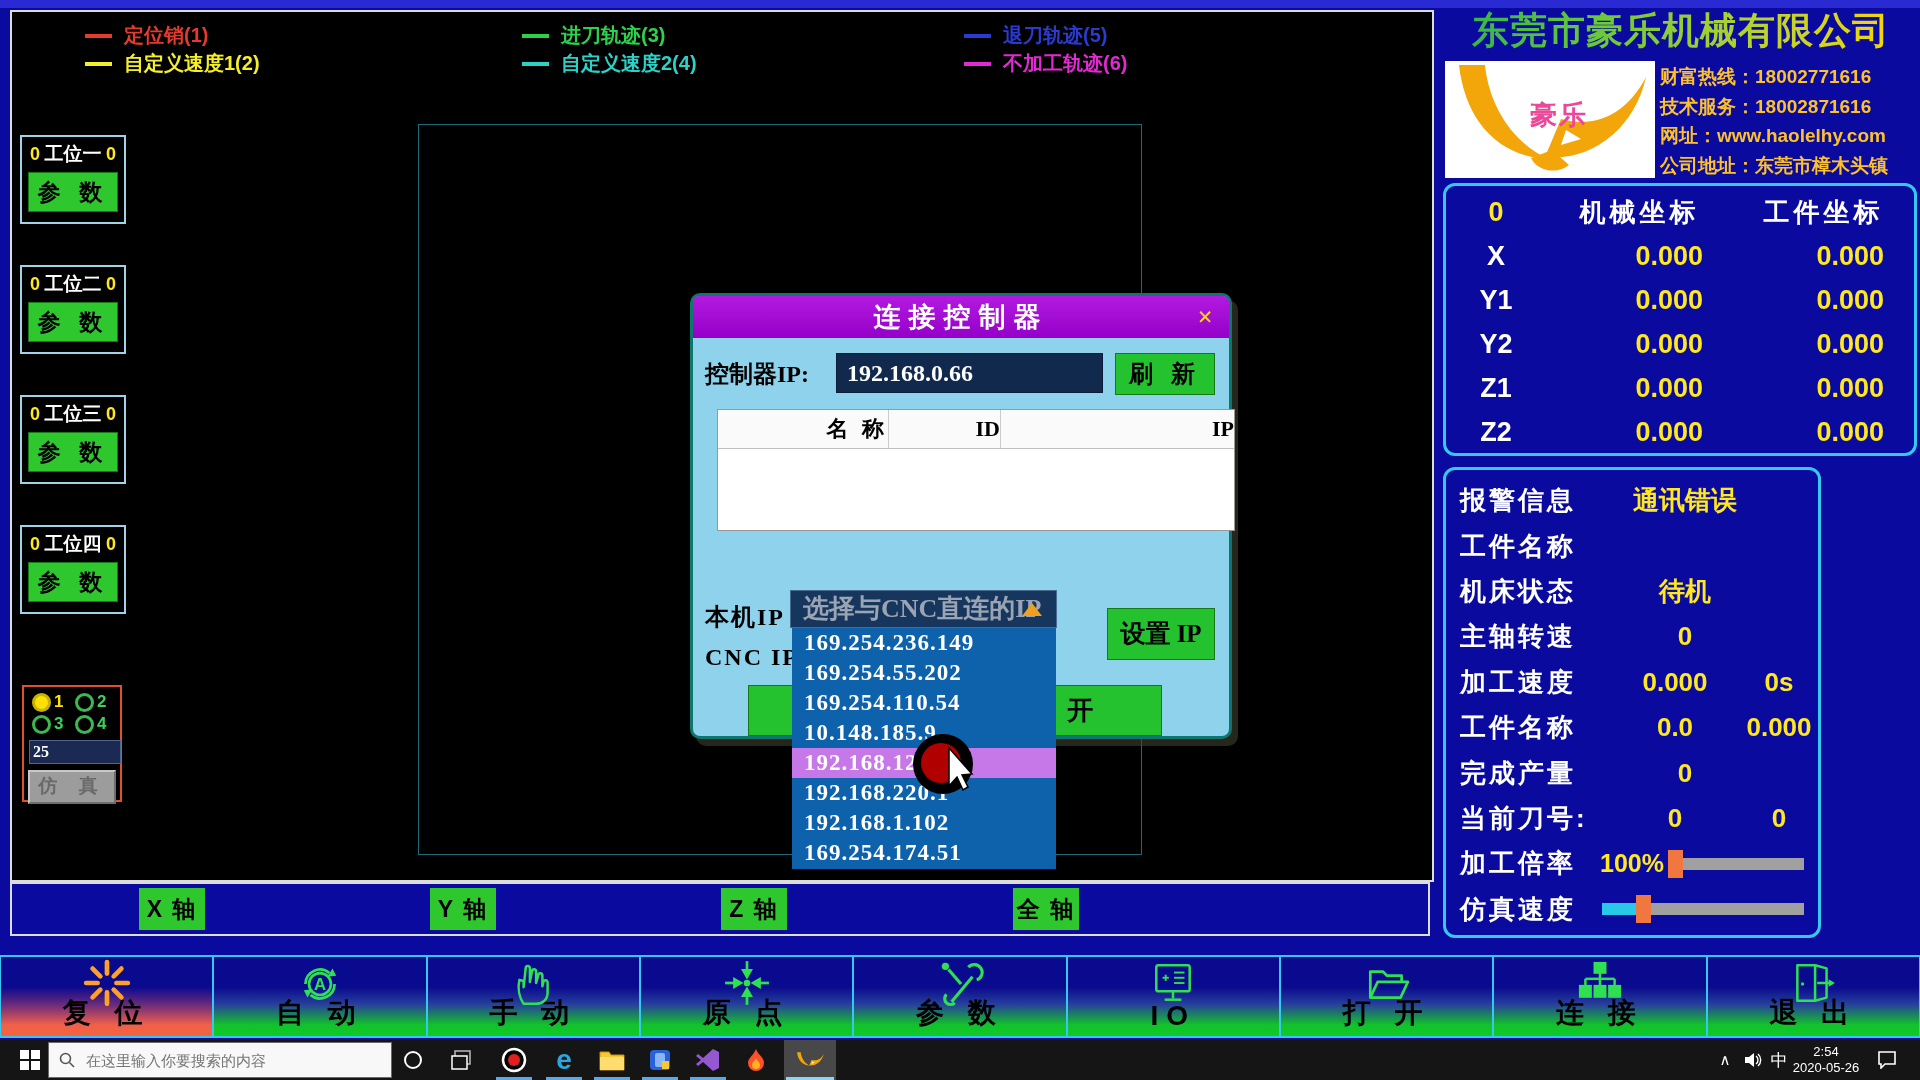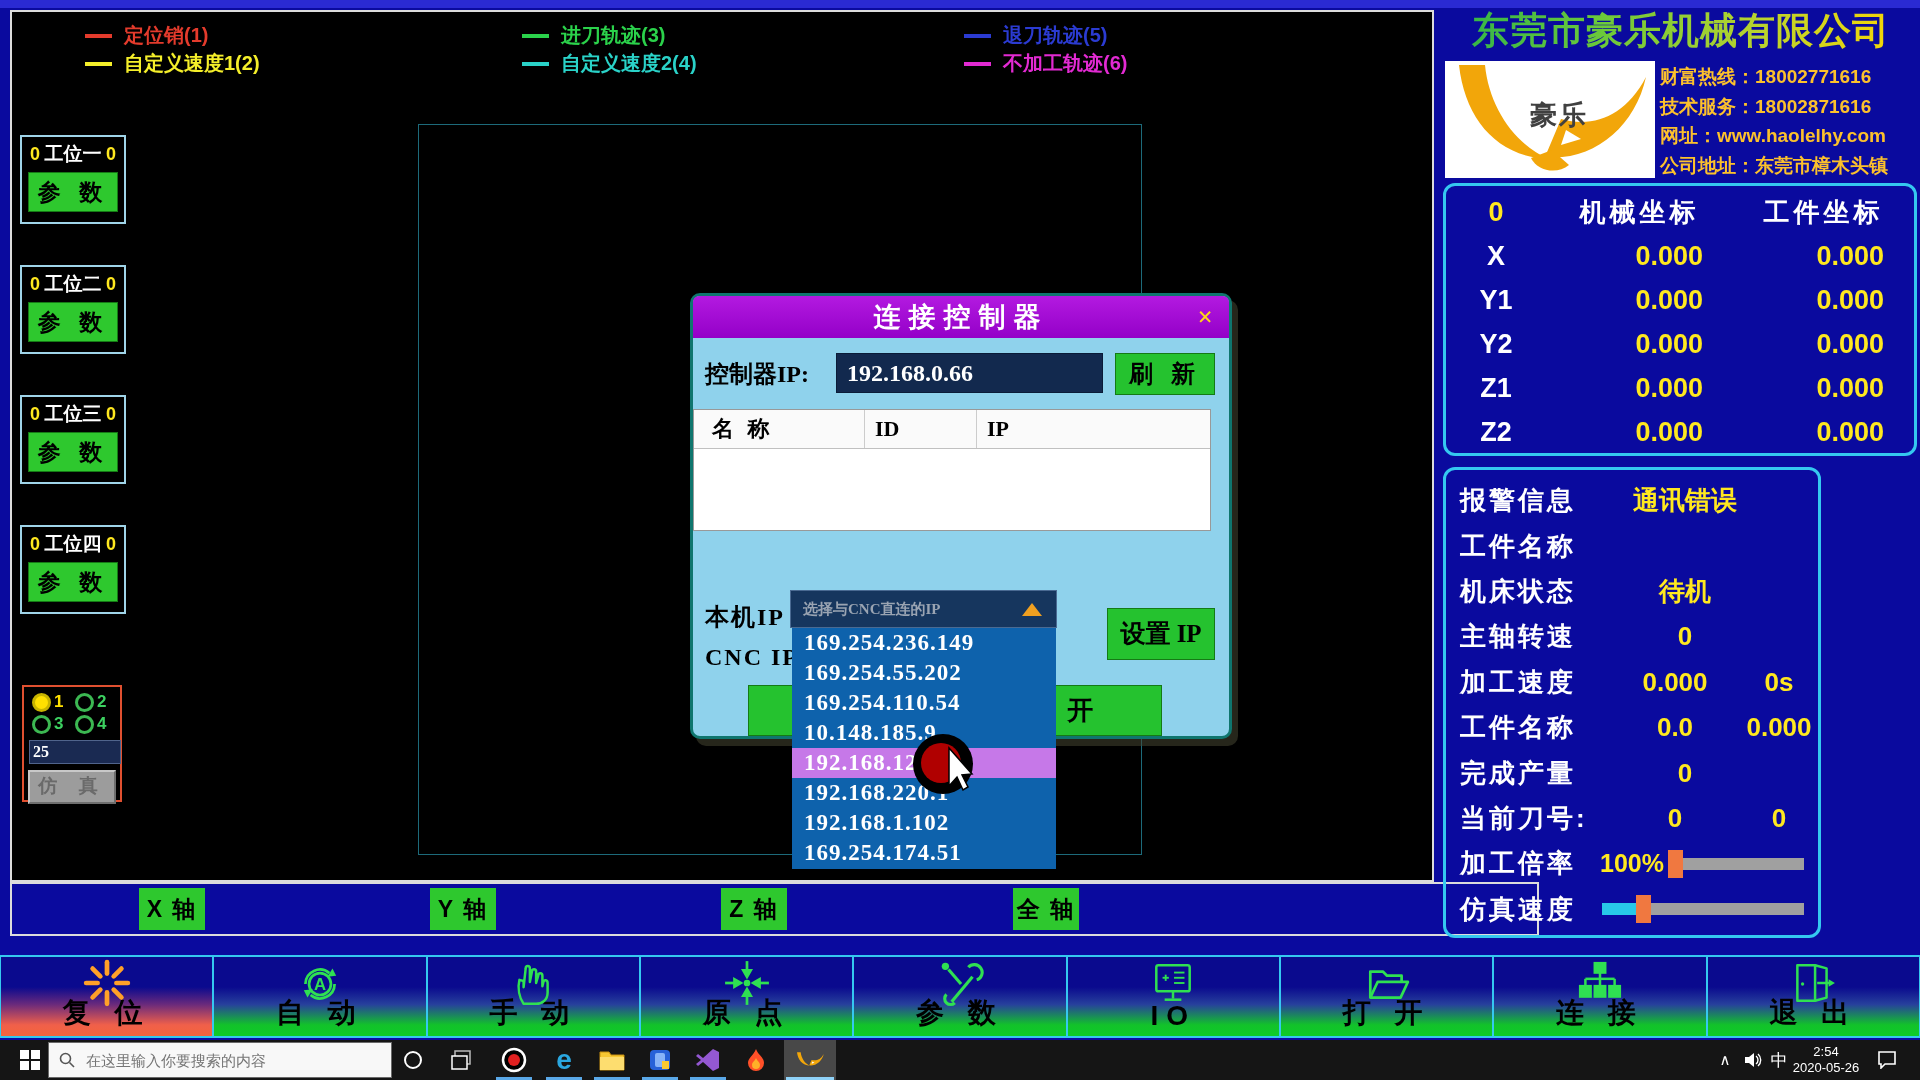--- a/index.html
+++ b/index.html
@@ -30,37 +30,37 @@
   .radio{display:flex;align-items:center;gap:3px;font-weight:bold;font-size:17px;color:#3cd060;}
   .radio .dot{width:13px;height:13px;border-radius:50%;border:3px solid #3cb852;background:#000;}
   .radio.sel{color:#ffe000;}
   .radio.sel .dot{background:#ffe000;border-color:#c8b400;}
   .sim-input{display:block;margin:4px 20px 0 5px;width:84px;height:22px;background:#1a2a52;border:1px solid #50648c;
       color:#fff;font-weight:bold;font-size:16px;padding:0 3px;font-family:"Liberation Serif",serif;}
   .sim-btn{display:block;margin:6px auto 0 auto;width:84px;height:30px;background:#9c9c9c;
       border:2px solid;border-color:#c8c8c8 #6e6e6e #6e6e6e #c8c8c8;color:#6a6a6a;
       font-weight:bold;font-size:19px;letter-spacing:8px;text-align:center;line-height:28px;}
   
-  .axisbar{left:10px;top:882px;width:1529px;height:54px;background:#0a0a9e;border:2px solid #dcdcdc;box-sizing:border-box;}
+  .axisbar{left:10px;top:882px;width:1420px;height:54px;background:#0a0a9e;border:2px solid #dcdcdc;box-sizing:border-box;}
   .axis-btn{position:absolute;top:4px;width:66px;height:42px;background:#2ec82e;color:#000;font-weight:bold;
       font-size:23px;text-align:center;line-height:42px;letter-spacing:2px;}
   
   .toolbar{left:0;top:955px;width:1920px;height:83px;display:flex;}
   .tbtn{flex:1;border:2px solid #35c8f0;border-right-width:1px;border-left-width:1px;box-sizing:border-box;
       background:linear-gradient(180deg,#0a0a8e 38%,#27409c 60%,#12c22a 86%,#0ecb28);
       display:flex;flex-direction:column;align-items:center;justify-content:flex-end;position:relative;}
   .tbtn.reset{background:linear-gradient(180deg,#0a0a8e 38%,#6a2a7c 60%,#f0604a 86%,#f4643c);}
   .tbtn .ico{position:absolute;top:2px;left:0;right:0;display:flex;justify-content:center;}
   .tbtn .lbl{color:#000;font-weight:bold;font-size:28px;letter-spacing:8px;margin-bottom:4px;}
   
   .co-title{left:1446px;top:6px;width:470px;text-align:center;font-size:37px;font-weight:bold;letter-spacing:1px;
       background:linear-gradient(90deg,#2db34a,#6cc93a,#b9d32e,#ffd700);-webkit-background-clip:text;
       background-clip:text;color:transparent;white-space:nowrap;}
   .logo-box{left:1445px;top:61px;width:210px;height:117px;background:#fff;}
-  .logo-text{position:absolute;left:85px;top:36px;color:#404040;font-weight:bold;font-size:27px;letter-spacing:2px;}
+  .logo-text{position:absolute;left:85px;top:36px;color:#ec4899;font-weight:bold;font-size:27px;letter-spacing:2px;}
   .contacts{left:1660px;top:62px;width:258px;color:#fcc12c;font-weight:bold;font-size:19px;line-height:29.5px;white-space:nowrap;}
   .coord-panel{left:1443px;top:183px;width:474px;height:273px;border:3px solid #35c8f0;border-radius:12px;box-sizing:border-box;padding-top:4px;}
   .coord-row{display:grid;grid-template-columns:100px 187px 1fr;height:44px;align-items:center;}
   .coord-row .ax{color:#fff;font-weight:bold;font-size:27px;text-align:center;}
   .coord-row .ax.y{color:#ffe81f;}
   .coord-row .h{color:#fff;font-weight:bold;font-size:26px;text-align:center;letter-spacing:4px;}
   .coord-row .v{color:#ffe81f;font-weight:bold;font-size:27px;text-align:right;}
   .coord-row .v.m{padding-right:30px;}
   .coord-row .v.w{padding-right:30px;}
   .status-panel{left:1443px;top:467px;width:378px;height:471px;border:3px solid #35c8f0;border-radius:12px;box-sizing:border-box;padding-top:8px;}
@@ -79,28 +79,28 @@
       font-family:"Liberation Serif",serif;}
   .dlg-title{position:absolute;left:0;top:0;right:0;height:42px;background:linear-gradient(180deg,#b31ae0,#9400c8);
       border-radius:6px 6px 0 0;color:#fff;font-weight:bold;font-size:27px;letter-spacing:8px;
       text-align:center;line-height:42px;}
   .dlg-close{position:absolute;right:16px;top:5px;color:#ffd716;font-weight:bold;font-size:27px;line-height:32px;}
   .dlg-label{position:absolute;color:#000;font-weight:bold;font-size:24px;}
   .dlg-input{position:absolute;left:143px;top:57px;width:267px;height:40px;background:#12294e;border:1px solid #0a1c38;
       color:#fff;font-weight:bold;font-size:24px;padding:0 10px;box-sizing:border-box;font-family:"Liberation Serif",serif;}
   .green-btn{position:absolute;background:#25c22f;border:1px solid #157a15;color:#000;font-weight:bold;
       font-family:"Liberation Serif",serif;text-align:center;}
-  .dev-table{position:absolute;left:0;top:113px;width:518px;height:122px;background:#fff;border:1px solid #999;box-sizing:border-box;}
+  .dev-table{position:absolute;left:24px;top:113px;width:518px;height:122px;background:#fff;border:1px solid #999;box-sizing:border-box;text-align:right;}
   .dev-head{display:flex;height:38px;background:#fafafa;border-bottom:1px solid #c0c0c0;align-items:center;
       font-weight:bold;font-size:22px;color:#000;}
   .dev-head .c1{width:170px;padding-left:18px;box-sizing:border-box;letter-spacing:4px;}
   .dev-head .c2{width:112px;padding-left:10px;border-left:1px solid #ccc;box-sizing:border-box;height:100%;line-height:38px;}
   .dev-head .c3{flex:1;padding-left:10px;border-left:1px solid #ccc;box-sizing:border-box;height:100%;line-height:38px;}
   .combo{left:790px;top:590px;width:267px;height:38px;background:#16365e;border:1px solid #4a6a92;box-sizing:border-box;
-      z-index:60;font-family:"Liberation Serif",serif;color:#9aa4b2;font-weight:bold;font-size:15px;
+      z-index:60;font-family:"Liberation Serif",serif;color:#9aa4b2;font-weight:bold;font-size:26px;
       line-height:36px;padding-left:12px;}
   .combo .caret{position:absolute;right:14px;top:12px;width:0;height:0;
       border-left:10px solid transparent;border-right:10px solid transparent;border-bottom:13px solid #f0a020;}
   .iplist{left:792px;top:628px;width:264px;height:241px;background:#0e62ac;z-index:60;font-family:"Liberation Serif",serif;}
   .iplist .it{height:30px;line-height:30px;color:#fff;font-weight:bold;font-size:23px;padding-left:12px;letter-spacing:1px;}
   .iplist .it.sel{background:#c678e8;}
   .cursor{left:903px;top:722px;z-index:70;}
   
   .taskbar{left:0;top:1040px;width:1920px;height:40px;background:#151515;}
   .tb-ico{position:absolute;top:0;height:40px;display:flex;align-items:center;justify-content:center;}

